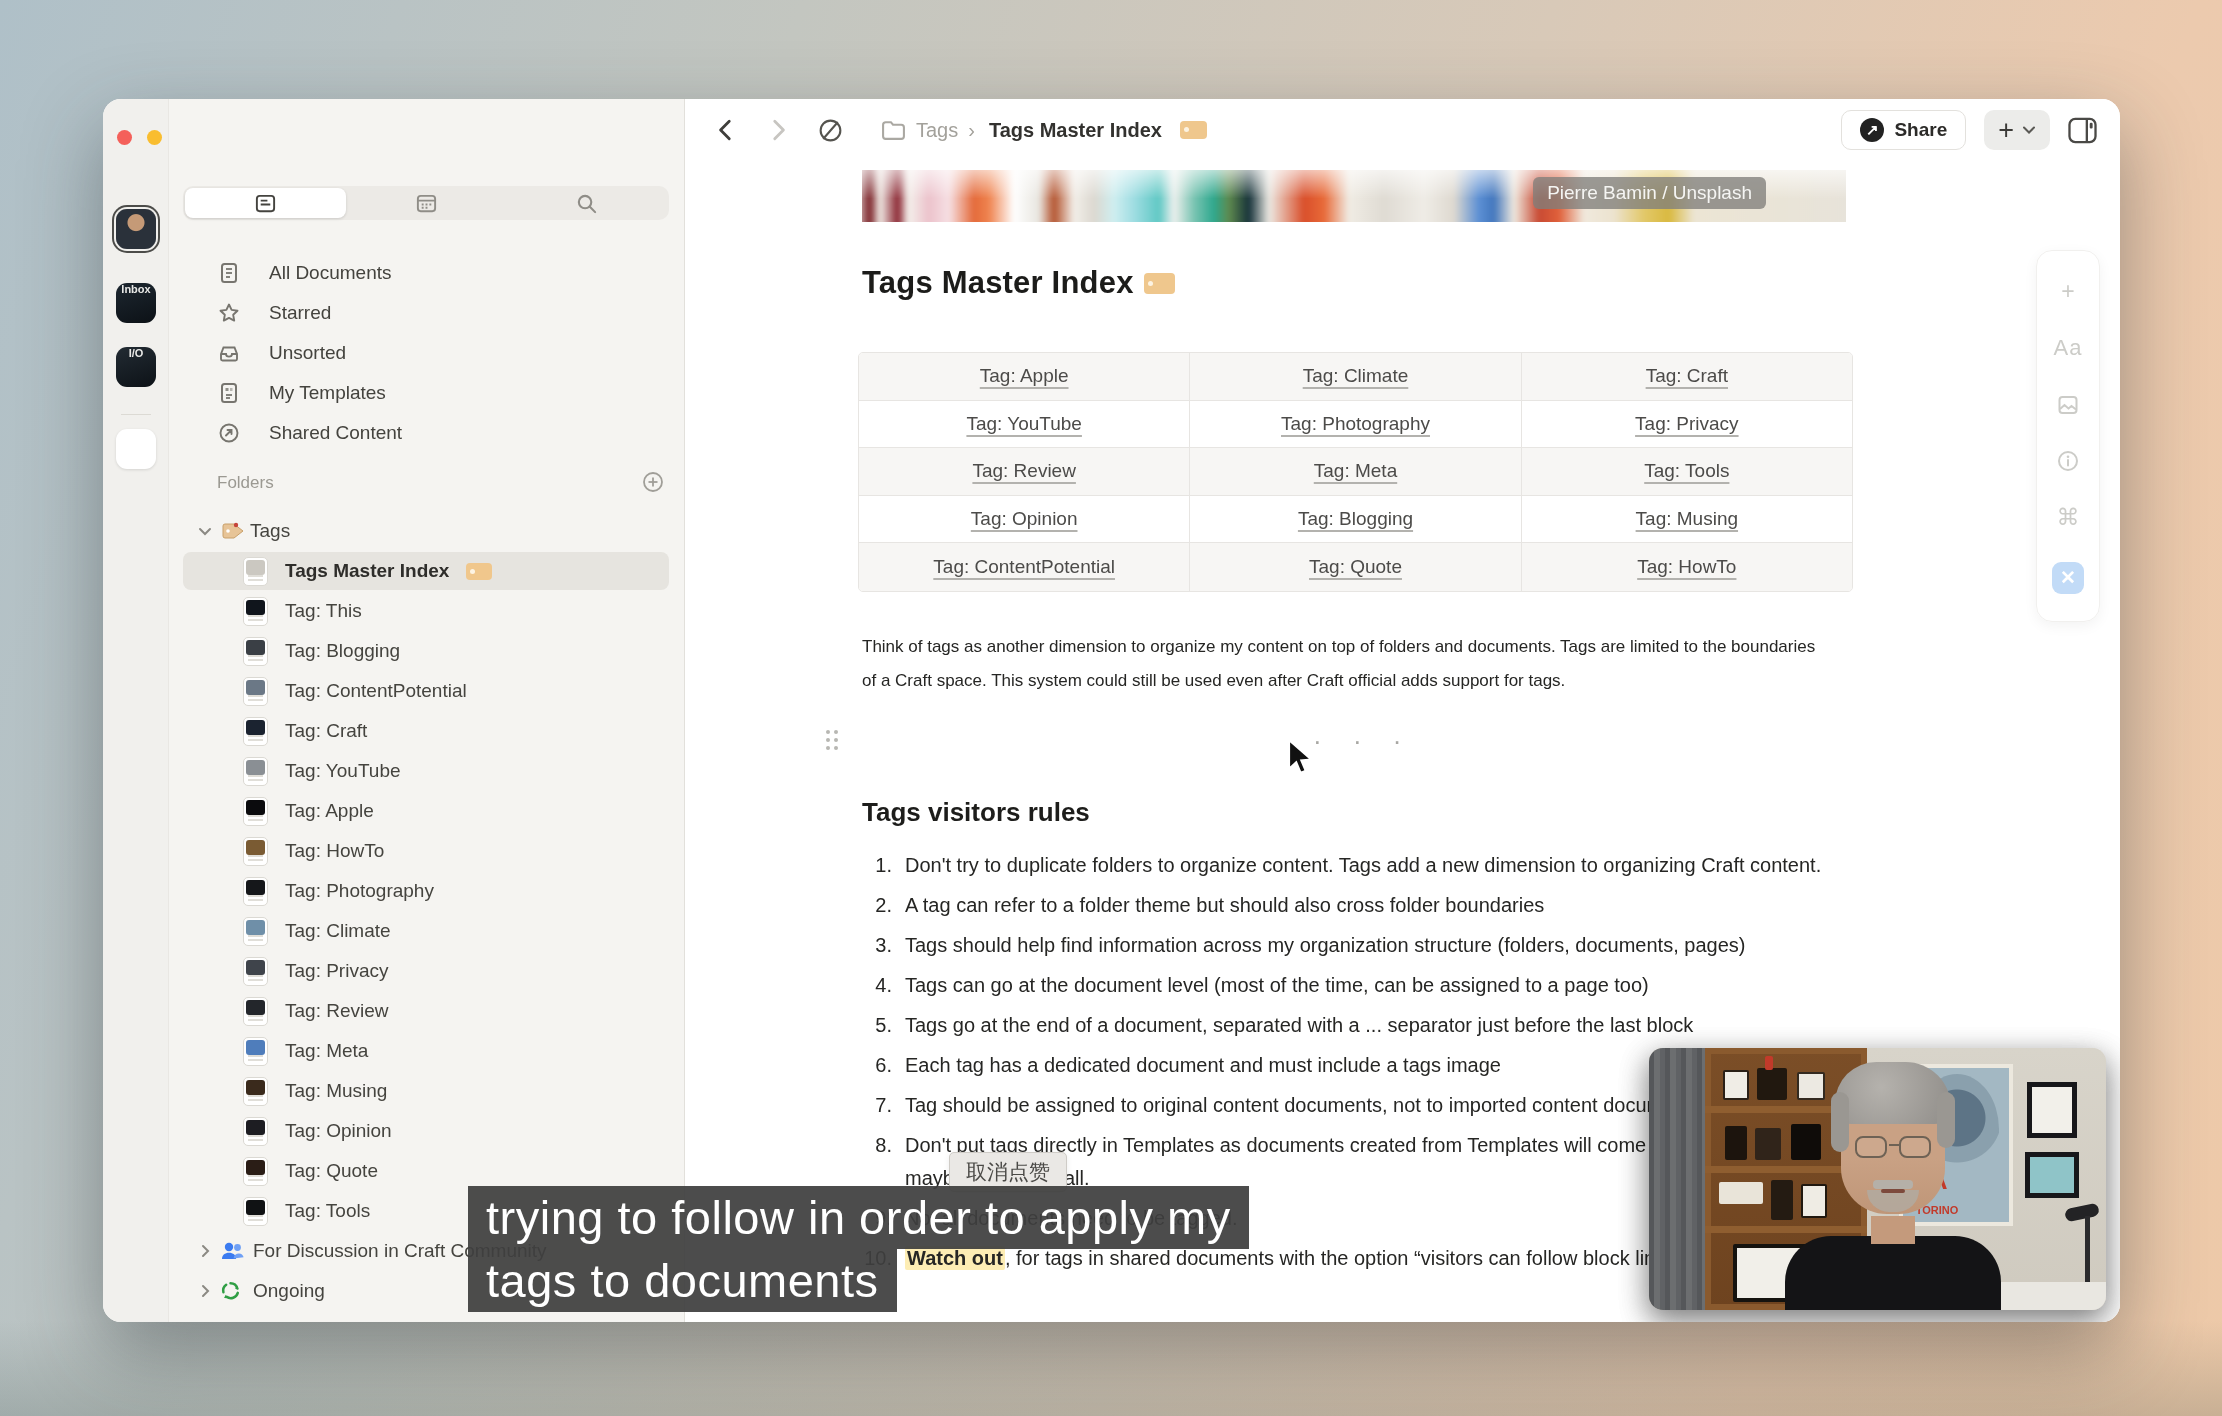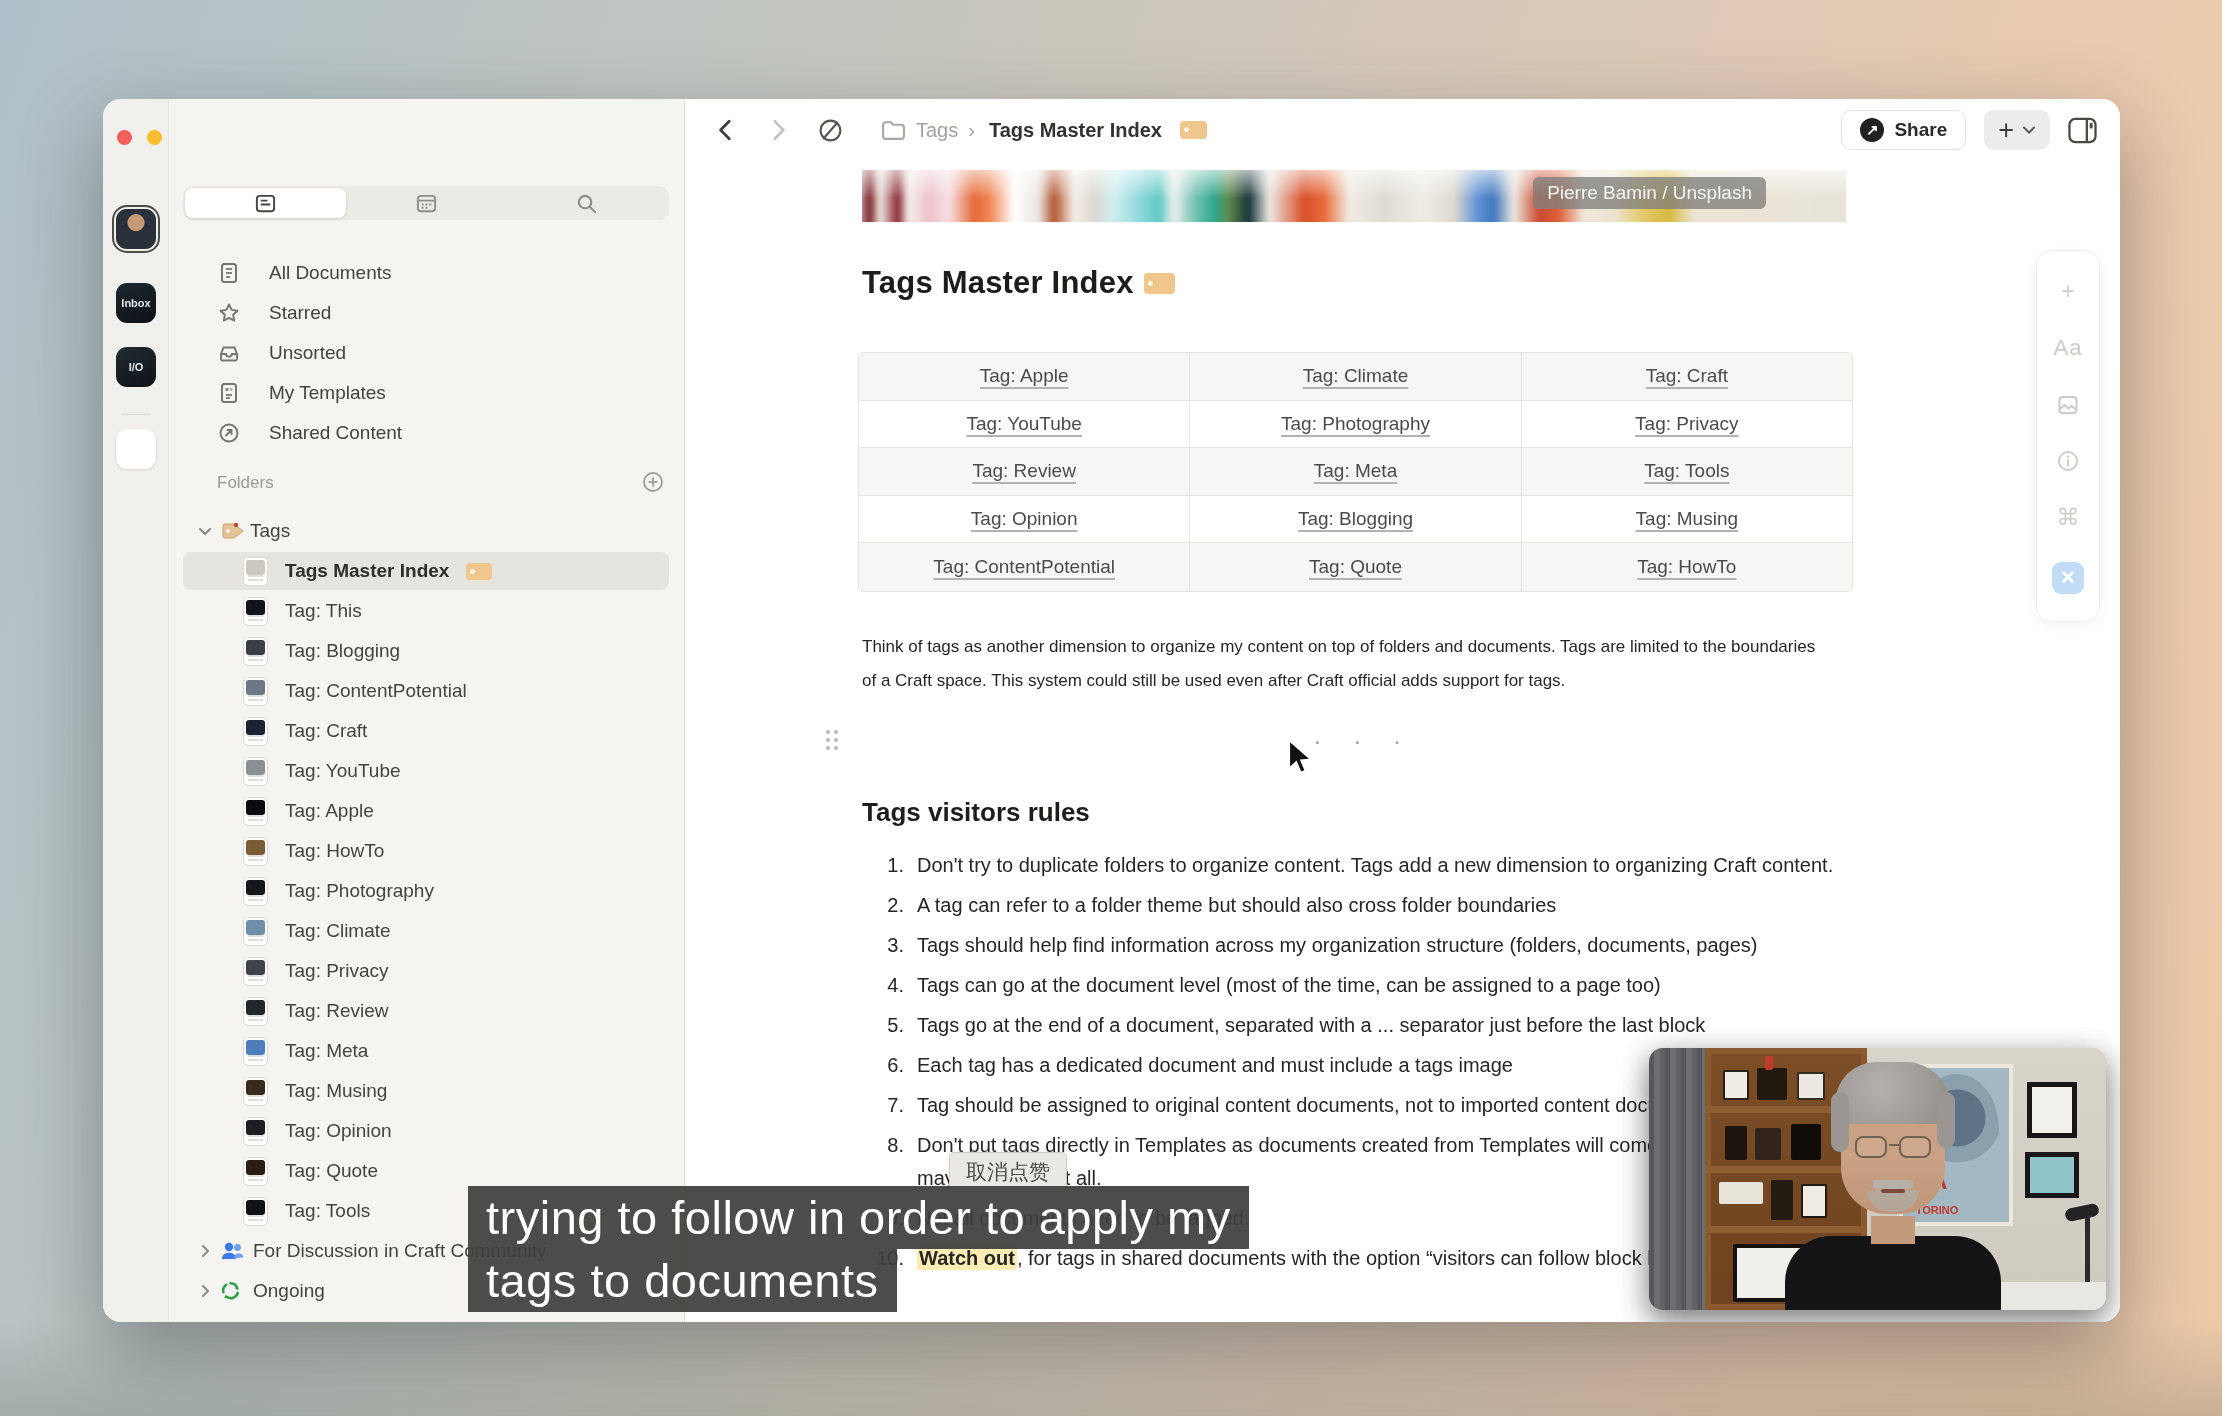--- a/index.html
+++ b/index.html
@@ -21,21 +21,21 @@
 
   
   .tl{position:absolute;top:31px;width:15px;height:15px;border-radius:50%}
   .tl.r{left:14px;background:#f4605a}.tl.y{left:44px;background:#f9bd2f}.tl.g{left:74px;background:#37c53e}
 
   .win-title{position:absolute;left:112px;top:28px;font-size:20px;font-weight:700;color:#3a3a37;letter-spacing:.2px}
   .sb-toggle{position:absolute;left:540px;top:26px;width:30px;height:28px;color:#6d6c68}
 
   
   .tile{position:absolute;left:13px;width:40px;height:40px;border-radius:11px;background:#12171e;
-    display:flex;align-items:center;justify-content:center;color:#e9e9e7;font-size:11px;font-weight:700;overflow:hidden}
+    display:flex;align-items:flex-start;justify-content:center;color:#e9e9e7;font-size:11px;font-weight:700;overflow:hidden}
   .tile.avatar{top:110px;background:radial-gradient(circle at 50% 34%,#c59a77 0 8px,#2a313a 9px),linear-gradient(#262d35,#11161c);
     box-shadow:0 0 0 2px #f1f0ed,0 0 0 4px #4c4c49}
   .tile.inbox{top:184px;background:linear-gradient(160deg,#1d2730,#0c1116)}
   .tile.io{top:248px;background:linear-gradient(160deg,#222b33,#0d1217)}
   .rail-div{position:absolute;left:18px;top:315px;width:30px;height:1px;background:#dcdad4}
   .tile.spaces{top:330px;background:#fff;box-shadow:0 1px 3px rgba(0,0,0,.12);display:grid;
     grid-template-columns:15px 15px;grid-template-rows:11px 11px;gap:3px;place-content:center}
   .tile.spaces i{background:#1b222b;border-radius:3px}
   .tile.spaces i:first-child{background:linear-gradient(#2e8f86 0 4px,#1b222b 4px)}
   .tile.spaces i:nth-child(2){background:linear-gradient(#6d5a4e 0 4px,#1b222b 4px)}
@@ -102,21 +102,21 @@
   .trow:nth-child(odd){background:#f7f6f4}
   .tcell{flex:1;display:flex;align-items:center;justify-content:center;border-right:1px solid #e7e5e2;font-size:19px}
   .tcell:last-child{border-right:none}
   .tcell span{color:#4c4b49;text-decoration:underline;text-decoration-color:#b3b2ae;text-underline-offset:5px;text-decoration-thickness:2px}
 
   .para{position:absolute;left:4px;top:469px;width:972px;font-size:17px;line-height:34px;color:#262624}
   .drag-handle{position:absolute;left:-32px;top:569px;display:grid;grid-template-columns:4px 4px;grid-template-rows:4px 4px 4px;gap:4px}
   .drag-handle i{background:#b8b7b3;border-radius:50%}
   .dots-sep{position:absolute;left:455px;top:565px;color:#a8a7a3;font-size:26px;letter-spacing:12px}
   .rules-hd{position:absolute;left:4px;top:636px;font-size:26px;font-weight:700;color:#1d1d1b}
-  .rules{position:absolute;left:12px;top:688px;width:995px;list-style:none;counter-reset:r}
+  .rules{position:absolute;left:0;top:688px;width:995px;list-style:none;counter-reset:r}
   .rules li{position:relative;margin-left:47px;margin-bottom:7px;font-size:20px;line-height:33px;color:#262624;width:948px}
   .rules li::before{counter-increment:r;content:counter(r) ".";position:absolute;left:-47px;width:34px;text-align:right;color:#262624}
   .hl:empty{display:none}
   .hl{background:#fdedb4;font-weight:700;padding:1px 2px;border-radius:2px}
 
   
   .tool-rail{position:absolute;right:20px;top:151px;width:64px;height:372px;background:rgba(255,255,255,.92);
     border:1px solid #f1f0ee;border-radius:16px;box-shadow:0 4px 14px rgba(0,0,0,.05);
     display:flex;flex-direction:column;align-items:center;justify-content:space-around;padding:12px 0;color:#ccccc8}
   .tool-rail .ti{width:26px;height:26px;display:flex;align-items:center;justify-content:center;font-size:23px}

